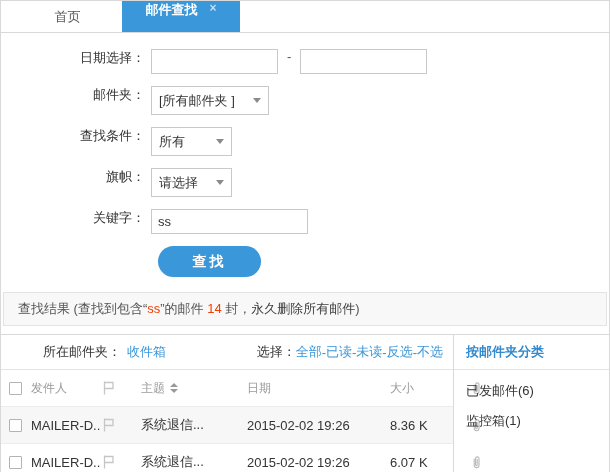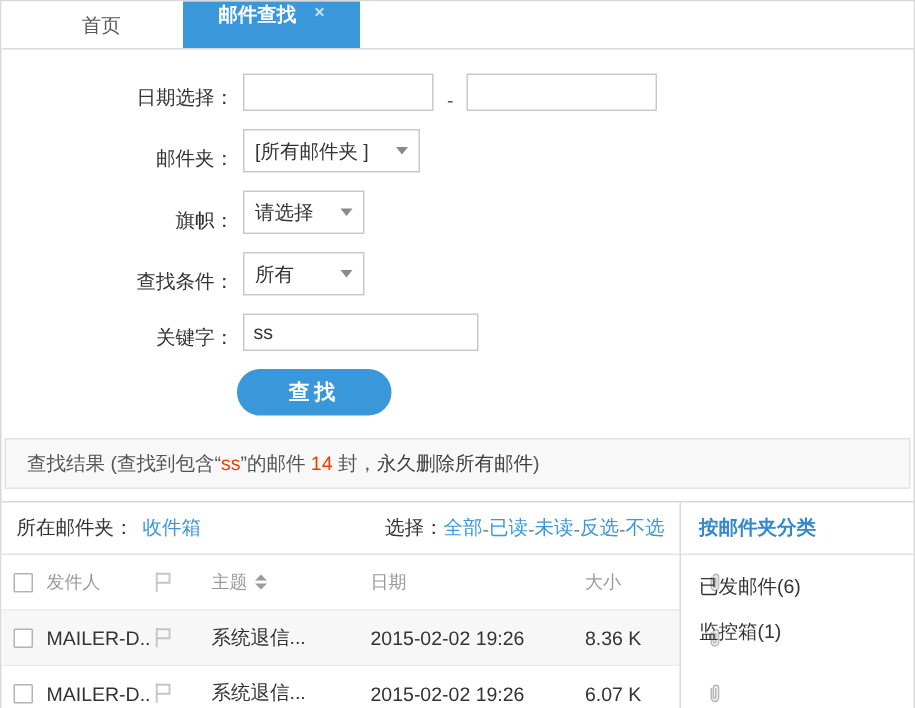--- a/index.html
+++ b/index.html
@@ -13,21 +13,21 @@
   
   .tabbar { height: 32px; display: flex; border-bottom: 1px solid #d9d9d9; background: #fff; }
   .tab-home { width: 121px; display: flex; align-items: center; justify-content: center;
               font-size: 13px; color: #555; cursor: pointer; padding-left: 12px; }
   .tab-active { width: 118px; background: #3a97d9; color: #fff; font-weight: bold;
                 display: flex; align-items: flex-start; justify-content: center; font-size: 13px; cursor: pointer; }
   .tab-close { color: #c3def2; font-size: 12px; font-weight: bold; margin-left: 12px; cursor: pointer; }
 
   
   .form { padding-top: 16px; }
-  .form-row { display: flex; align-items: flex-end; margin-bottom: 12px; margin-left: 11px; }
+  .form-row { display: flex; align-items: flex-start; margin-bottom: 12px; }
   .form-label { width: 150px; text-align: right; font-size: 13px; color: #333; padding-right: 6px; flex: none; }
   .input-text { height: 25px; border: 1px solid #c9c9c9; font-size: 13px; padding: 0 6px;
                 color: #333; outline: none; background: #fff; font-family: inherit; }
   .date-input { width: 127px; }
   .date-sep { margin: 0 9px; color: #555; font-size: 13px; }
   .select { height: 29px; border: 1px solid #c9c9c9; display: flex; align-items: center;
             font-size: 13px; padding: 0 7px; background: #fff; cursor: pointer; }
   .select .arrow { width: 0; height: 0; border-left: 4px solid transparent; border-right: 4px solid transparent;
                    border-top: 5px solid #8a8a8a; margin-left: auto; }
   .select-folder { width: 118px; }
@@ -44,21 +44,21 @@
                 border: 1px solid #e3e3e3; padding: 0 14px; font-size: 13px; color: #555; white-space: nowrap; }
   .result-hl { color: #f53b00; }
   .result-link { color: #404040; text-decoration: none; cursor: pointer; }
 
   
   .bottom { margin-top: 8px; border-top: 1px solid #d9d9d9; display: flex; height: 140px; }
   .list-area { flex: 1; min-width: 0; }
 
   .list-toolbar { height: 35px; display: flex; align-items: center; padding: 0 10px;
                   border-bottom: 1px solid #e3e3e3; font-size: 13px; }
-  .toolbar-label { color: #333; }
+  .toolbar-label { color: #333; margin-left: 32px; }
   .toolbar-link { color: #3a97d9; text-decoration: none; cursor: pointer; }
   .folder-link { margin-left: 6px; }
   .select-links { margin-left: auto; display: flex; align-items: center; }
   .link-sep { color: #7d7d7d; }
 
   .trow { display: flex; align-items: center; height: 36px; font-size: 12px; }
   .thead { color: #9a9a9a; background: #fff; }
   .tbody-row { color: #333; border-top: 1px solid #ececec; height: 37px; }
   .row-alt { background: #f7f7f7; }
   .col-check { width: 22px; margin-left: 8px; flex: none; }
@@ -108,30 +108,30 @@
       <input class="input-text date-input" value="" style="">
     </div>
     <div class="form-row">
       <span class="form-label">邮件夹：</span>
       <div class="select select-folder">
         <span>[所有邮件夹 ]</span>
         <span class="arrow"></span>
       </div>
     </div>
     <div class="form-row">
+      <span class="form-label">查找条件：</span>
+      <div class="select select-small">
+        <span>所有</span>
+        <span class="arrow"></span>
+      </div>
+    </div>
+    <div class="form-row">
       <span class="form-label">旗帜：</span>
       <div class="select select-small">
         <span>请选择</span>
-        <span class="arrow"></span>
-      </div>
-    </div>
-    <div class="form-row">
-      <span class="form-label">查找条件：</span>
-      <div class="select select-small">
-        <span>所有</span>
         <span class="arrow"></span>
       </div>
     </div>
     <div class="form-row">
       <span class="form-label">关键字：</span>
       <input class="input-text keyword-input" value="ss" style="">
     </div>
     <button class="search-btn">查找</button>
   </div>
 

